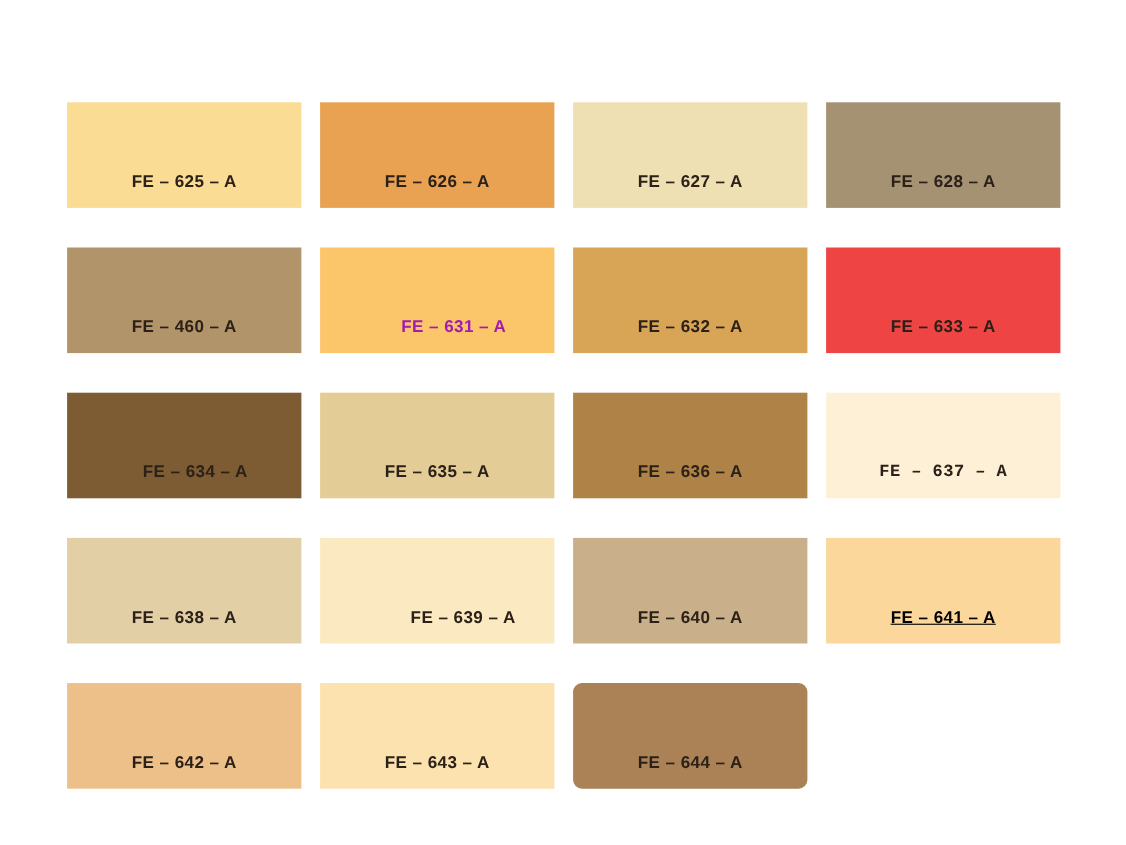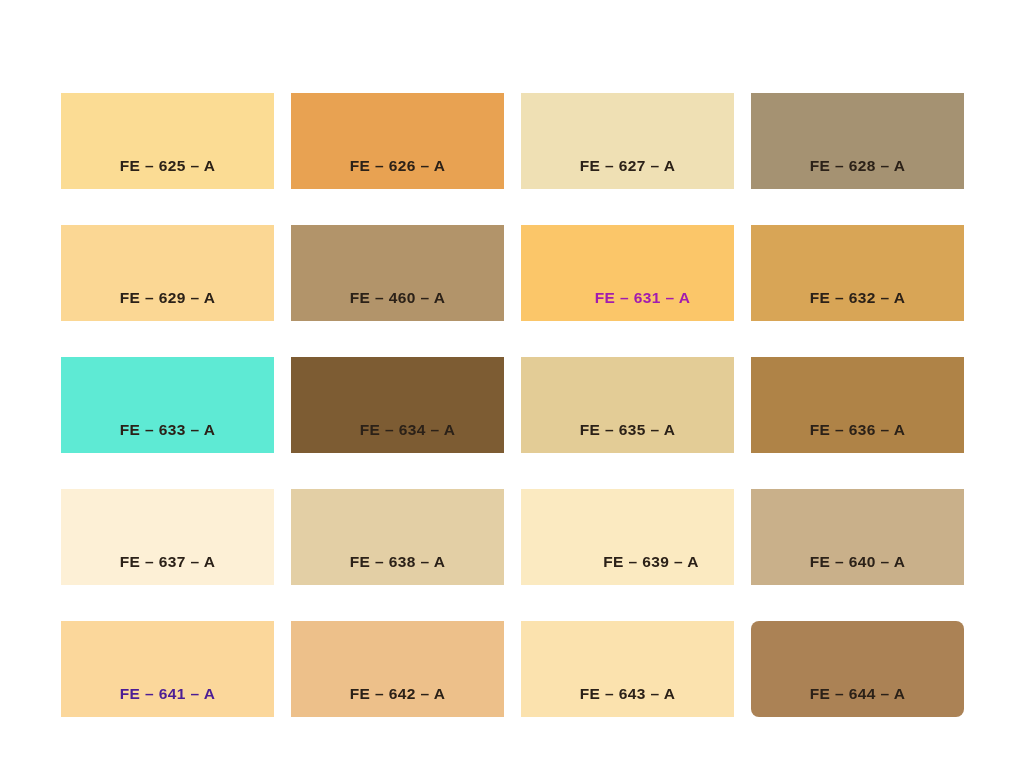--- a/index.html
+++ b/index.html
@@ -71,58 +71,55 @@
       </div>
       <div class="swatch" style="background: rgb(232, 162, 82); width: 213px; height: 96px;">
         <div class="swatch-label" style="color: rgb(43, 33, 24);">FE – 626 – A</div>
       </div>
       <div class="swatch" style="background: rgb(239, 224, 180); width: 213px; height: 96px;">
         <div class="swatch-label" style="color: rgb(43, 33, 24);">FE – 627 – A</div>
       </div>
       <div class="swatch" style="background: rgb(165, 146, 114); width: 213px; height: 96px;">
         <div class="swatch-label" style="color: rgb(43, 33, 24);">FE – 628 – A</div>
       </div>
-      <div class="swatch" style="background: rgb(251, 215, 148); width: 213px; height: 96px;">
-        <div class="swatch-label" style="color: rgb(43, 33, 24);">FE – 629 – A</div>
-      </div>
       <div class="swatch" style="background: rgb(178, 148, 106); width: 213px; height: 96px;">
         <div class="swatch-label" style="color: rgb(43, 33, 24);">FE – 460 – A</div>
       </div>
       <div class="swatch" style="background: rgb(251, 198, 105); width: 213px; height: 96px;">
         <div class="swatch-label" style="color: #a21caf; padding-left: 30px;">FE – 631 – A</div>
       </div>
       <div class="swatch" style="background: rgb(216, 165, 86); width: 213px; height: 96px;">
         <div class="swatch-label" style="color: rgb(43, 33, 24);">FE – 632 – A</div>
       </div>
-      <div class="swatch" style="background: #5eead4; width: 213px; height: 96px; padding-left: 8px;">
+      <div class="swatch" style="background: #ef4444; width: 213px; height: 96px; padding-left: 8px;">
         <div class="swatch-label" style="color: rgb(43, 33, 24);">FE – 633 – A</div>
       </div>
       <div class="swatch" style="background: rgb(125, 92, 51); width: 213px; height: 96px;">
         <div class="swatch-label" style="color: rgb(43, 33, 24); margin-left: 20px;">FE – 634 – A</div>
       </div>
       <div class="swatch" style="background: rgb(227, 204, 150); width: 213px; height: 96px; padding-left: 28px;">
         <div class="swatch-label" style="color: rgb(43, 33, 24);">FE – 635 – A</div>
       </div>
       <div class="swatch" style="background: rgb(175, 131, 71); width: 213px; height: 96px;">
         <div class="swatch-label" style="color: rgb(43, 33, 24);">FE – 636 – A</div>
       </div>
       <div class="swatch" style="background: rgb(253, 240, 214); width: 213px; height: 96px;">
-        <div class="swatch-label" style="color: rgb(43, 33, 24);">FE – 637 – A</div>
+        <div class="swatch-label" style="color: rgb(43, 33, 24); font-family: Liberation Mono, monospace;">FE – 637 – A</div>
       </div>
       <div class="swatch" style="background: rgb(227, 207, 165); width: 213px; height: 96px;">
         <div class="swatch-label" style="color: rgb(43, 33, 24);">FE – 638 – A</div>
       </div>
       <div class="swatch" style="background: rgb(251, 234, 193); width: 213px; height: 96px;">
         <div class="swatch-label" style="color: rgb(43, 33, 24); margin-left: 47px;">FE – 639 – A</div>
       </div>
       <div class="swatch" style="background: rgb(201, 176, 138); width: 213px; height: 96px;">
         <div class="swatch-label" style="color: rgb(43, 33, 24);">FE – 640 – A</div>
       </div>
       <div class="swatch" style="background: rgb(251, 215, 155); width: 213px; height: 96px;">
-        <div class="swatch-label" style="color: #4c1d95;">FE – 641 – A</div>
+        <div class="swatch-label" style="color: #000000; text-decoration: underline;">FE – 641 – A</div>
       </div>
       <div class="swatch" style="background: rgb(237, 192, 138); width: 213px; height: 96px;">
         <div class="swatch-label" style="color: rgb(43, 33, 24);">FE – 642 – A</div>
       </div>
       <div class="swatch" style="background: rgb(251, 226, 174); width: 213px; height: 96px;">
         <div class="swatch-label" style="color: rgb(43, 33, 24);">FE – 643 – A</div>
       </div>
       <div class="swatch" style="background: rgb(171, 130, 85); width: 213px; height: 96px; border-radius: 8px;">
         <div class="swatch-label" style="color: rgb(43, 33, 24);">FE – 644 – A</div>
       </div>

